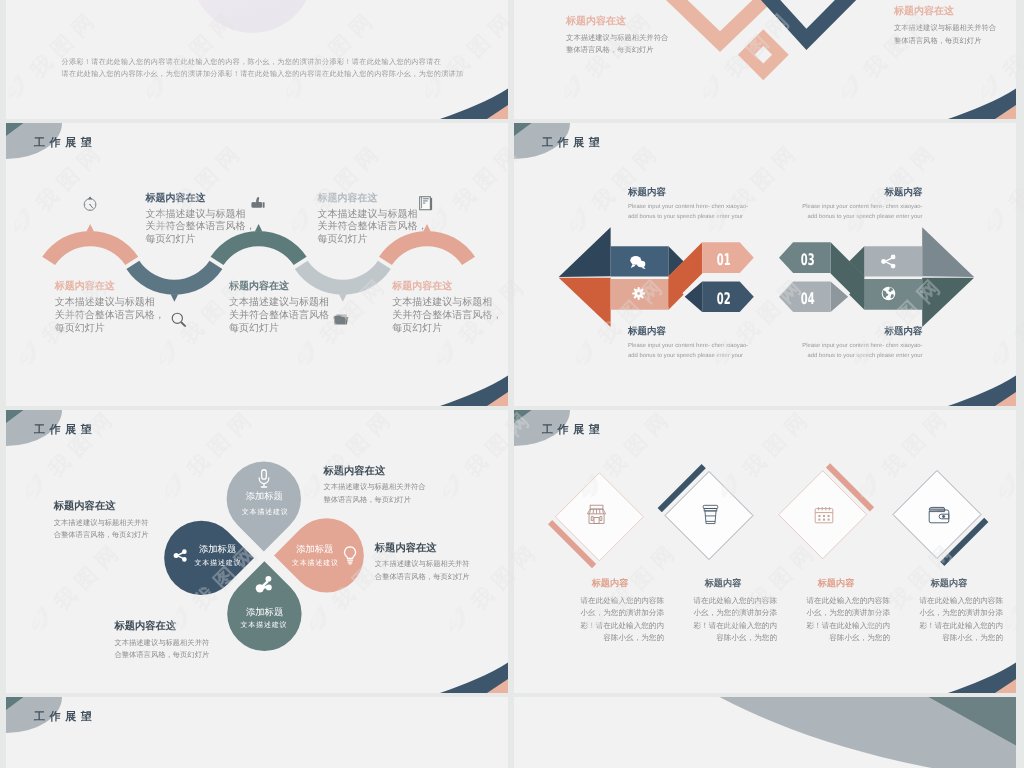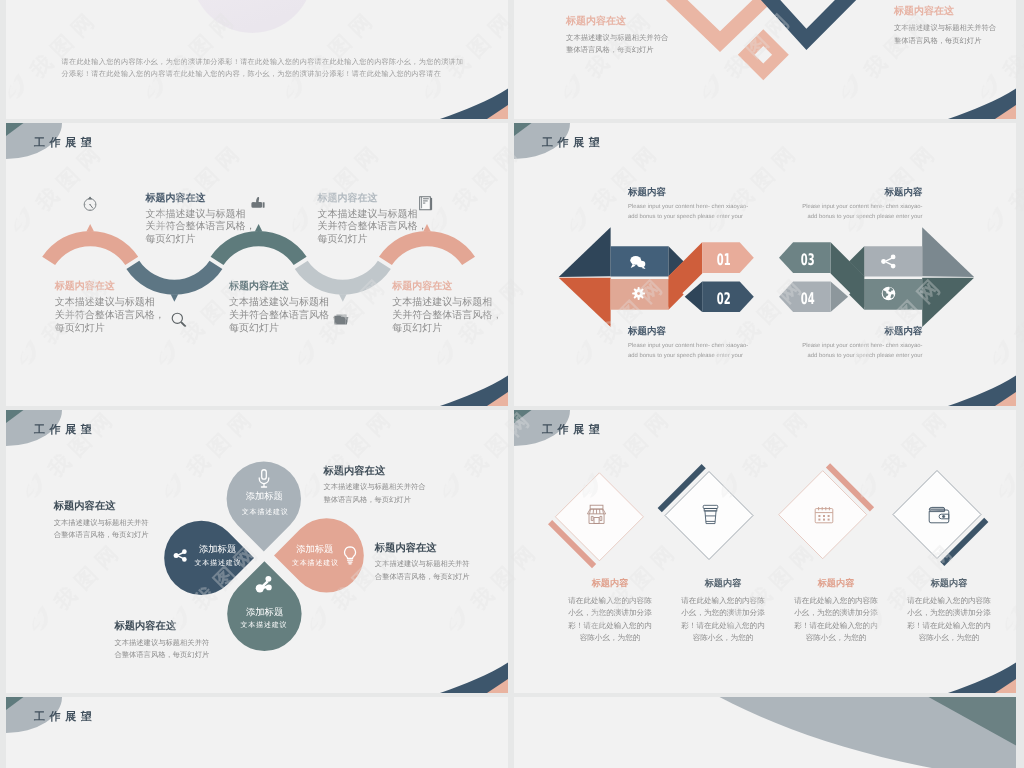--- a/index.html
+++ b/index.html
@@ -33,21 +33,21 @@
   .h-teal{color:#64797e;}
 
   .ttl{font-size:10px;font-weight:bold;line-height:1;white-space:nowrap;}
   .bdy{font-size:10px;color:#8d8d8d;line-height:12.8px;white-space:nowrap;}
   .en{font-size:5.9px;color:#9a9a9a;line-height:10.5px;white-space:nowrap;margin-top:4px;}
   .num{position:absolute;font-size:16px;font-weight:bold;color:#fff;font-family:"DejaVu Sans",sans-serif;transform:scaleX(0.62);transform-origin:center;line-height:1;}
   .arw-ttl{font-size:9.5px;}
   .bdy4{font-size:7.1px;color:#9b9b9b;line-height:12.3px;white-space:nowrap;letter-spacing:0.35px;}
   .bdy3{font-size:7.3px;color:#8d8d8d;line-height:12.7px;white-space:nowrap;margin-top:5px;}
   .dm-ttl{position:absolute;font-size:9.2px;font-weight:bold;text-align:center;white-space:nowrap;line-height:1;}
-  .dm-bdy{position:absolute;font-size:7.6px;color:#8d8d8d;line-height:12.5px;text-align:center;}
+  .dm-bdy{position:absolute;font-size:7.6px;color:#8d8d8d;line-height:12.5px;text-align:right;}
   .pt-ttl{position:absolute;font-size:9.3px;color:#fff;text-align:center;white-space:nowrap;line-height:1;}
   .pt-sub{position:absolute;font-size:7.0px;color:#fff;text-align:center;white-space:nowrap;line-height:1;letter-spacing:0.8px;}
   .ttl2{font-size:10.3px;font-weight:bold;color:#3f4d58;line-height:1;white-space:nowrap;font-family:"Liberation Serif",serif;}
   .bdy2{font-size:7.3px;color:#8d8d8d;line-height:12.3px;white-space:nowrap;margin-top:4.5px;}
 
   
   .wmlayer{position:absolute;left:0;top:0;width:1024px;height:768px;pointer-events:none;z-index:50;will-change:opacity;}
 </style>
 </head>
 <body>
@@ -66,22 +66,22 @@
       <circle cx="246.2" cy="135.9" r="61.1" fill="url(#photoGrad)"></circle>
       <g opacity="0.88">
         <rect x="248" y="119" width="44" height="6" rx="2" transform="rotate(-20 248 119)" fill="#fbfbfc"></rect>
         <rect x="276" y="131" width="11" height="7" rx="1.5" transform="rotate(-20 276 131)" fill="#3a3a40"></rect>
         <rect x="260" y="108" width="5" height="9" rx="1" transform="rotate(-20 260 108)" fill="#3a3a40"></rect>
         <rect x="232" y="128" width="4.5" height="8" rx="1" transform="rotate(-20 232 128)" fill="#3a3a40"></rect>
       </g>
     </svg>
     <div class="abs" style="left:55.5px;top:219.5px;">
       <div class="bdy4">
+        <div>分添彩！请在此处输入您的内容请在此处输入您的内容，陈小幺，为您的演讲加分添彩！请在此处输入您的内容请在</div>
         <div>请在此处输入您的内容陈小幺，为您的演讲加分添彩！请在此处输入您的内容请在此处输入您的内容陈小幺，为您的演讲加</div>
-        <div>分添彩！请在此处输入您的内容请在此处输入您的内容，陈小幺，为您的演讲加分添彩！请在此处输入您的内容请在</div>
       </div>
     </div>
     <svg class="abs" style="left:0;top:0" width="502" height="283" viewBox="0 0 502 283">
       <path d="M502 252.5 L502 283 L434 283 C459 274.5 483 264.5 502 252.5 Z" fill="#3d566c"></path>
       <path d="M502 269 L502 283 L481 283 Z" fill="#e9b3a0"></path>
     </svg>
   </div>
 
   <div class="slide s-r0 s-c2">
     <svg class="abs" style="left:0;top:0" width="502" height="283" viewBox="0 0 502 283">

